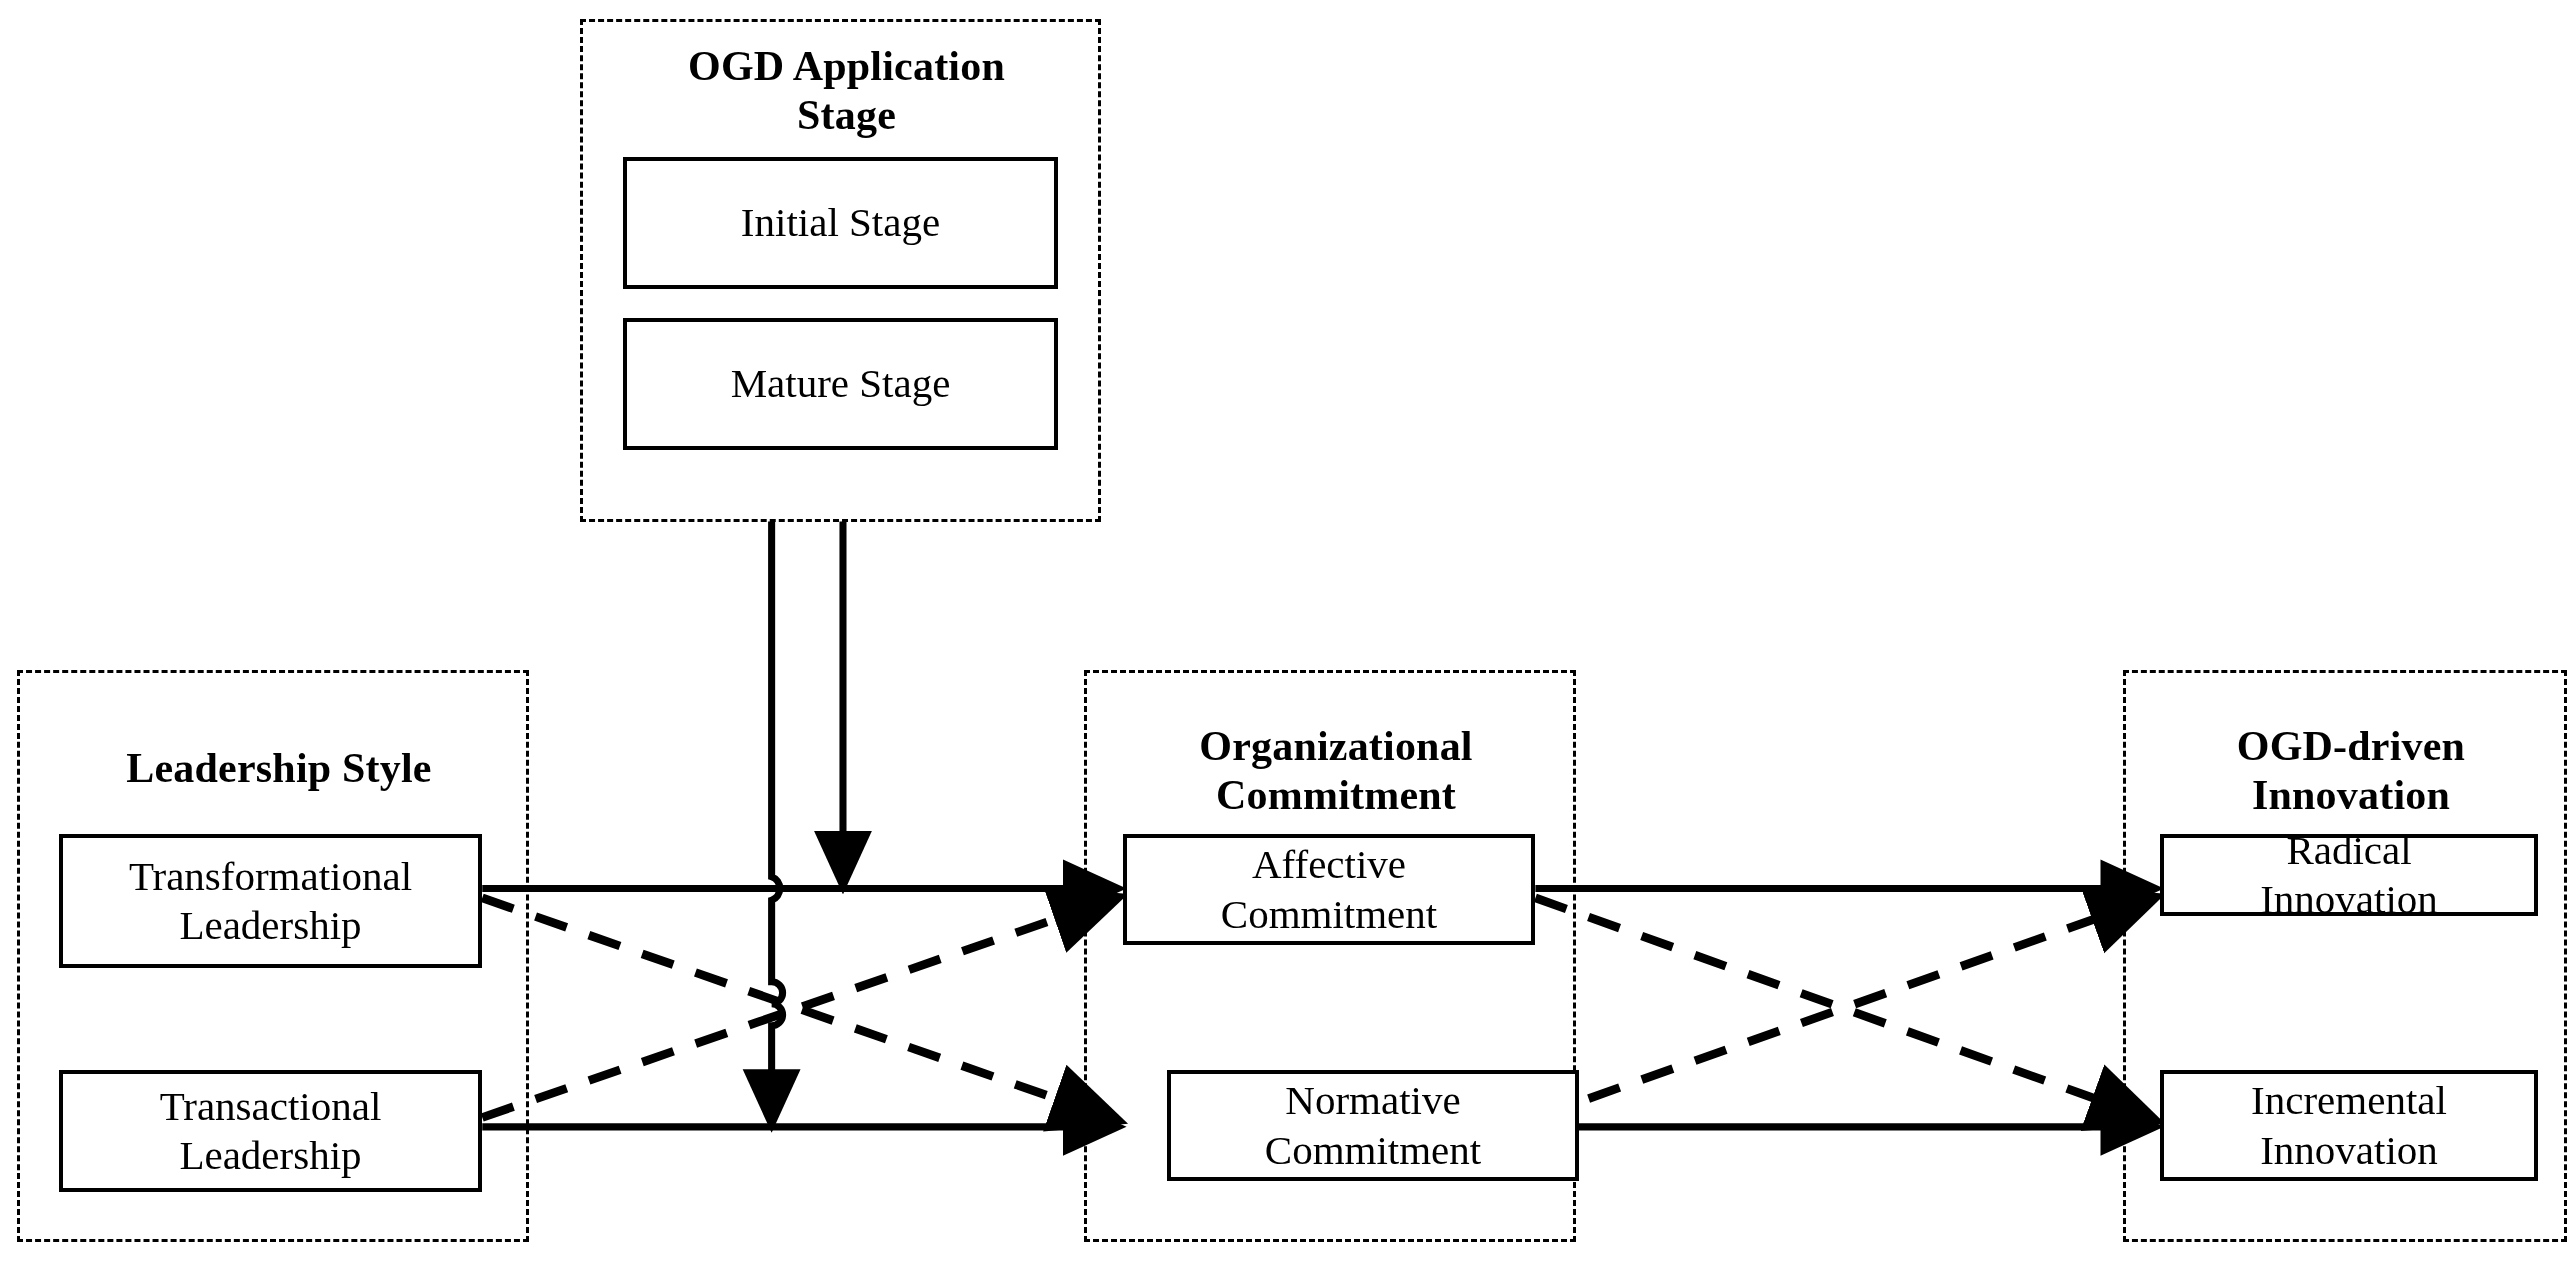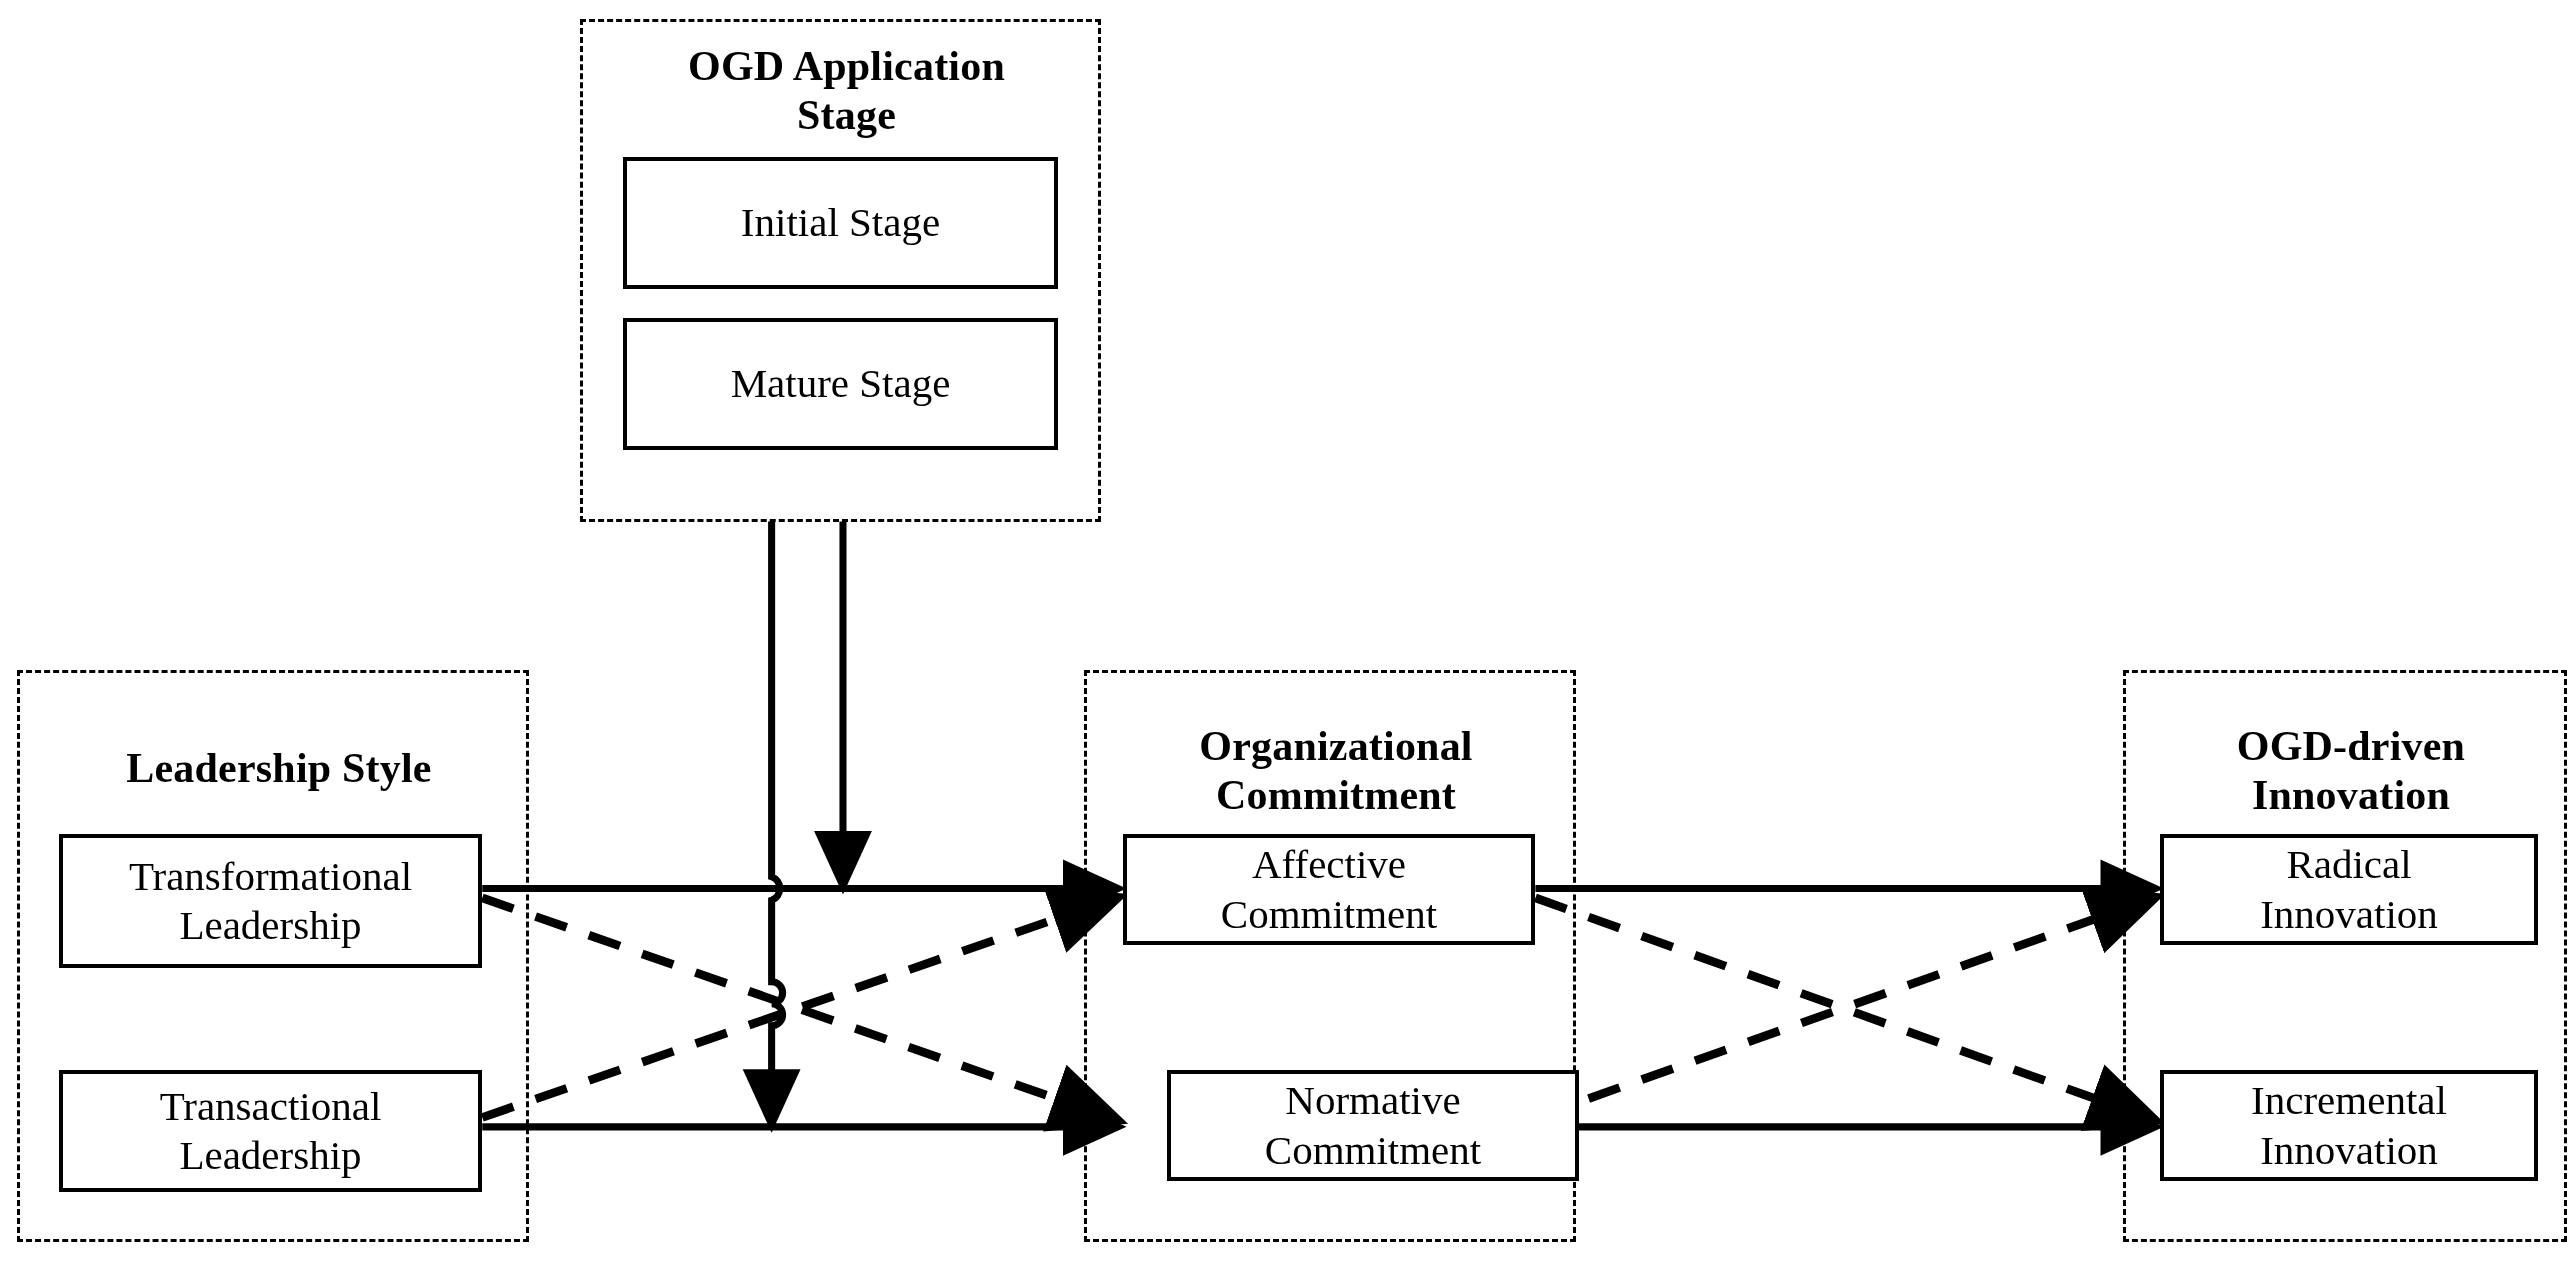--- a/index.html
+++ b/index.html
@@ -90,19 +90,19 @@
   </div>
   <div class="node" style="left:1123px;top:834px;width:412px;height:111px;">Affective
 Commitment</div>
   <div class="node" style="left:1123px;top:1070px;width:412px;height:111px;margin-left:44px;">Normative
 Commitment</div>
 
   <div class="construct" style="left:2123px;top:670px;width:444px;height:572px;">
     <div class="construct-title" style="top:49px;">OGD-driven
 Innovation</div>
   </div>
-  <div class="node" style="left:2160px;top:834px;width:378px;height:111px;font-family:Liberation Serif, serif;">Radical
+  <div class="node" style="left:2160px;top:834px;width:378px;height:82px;font-family:Liberation Serif, serif;">Radical
 Innovation</div>
   <div class="node" style="left:2160px;top:1070px;width:378px;height:111px;">Incremental
 Innovation</div>
 
 </div>
 
 
 </body></html>

